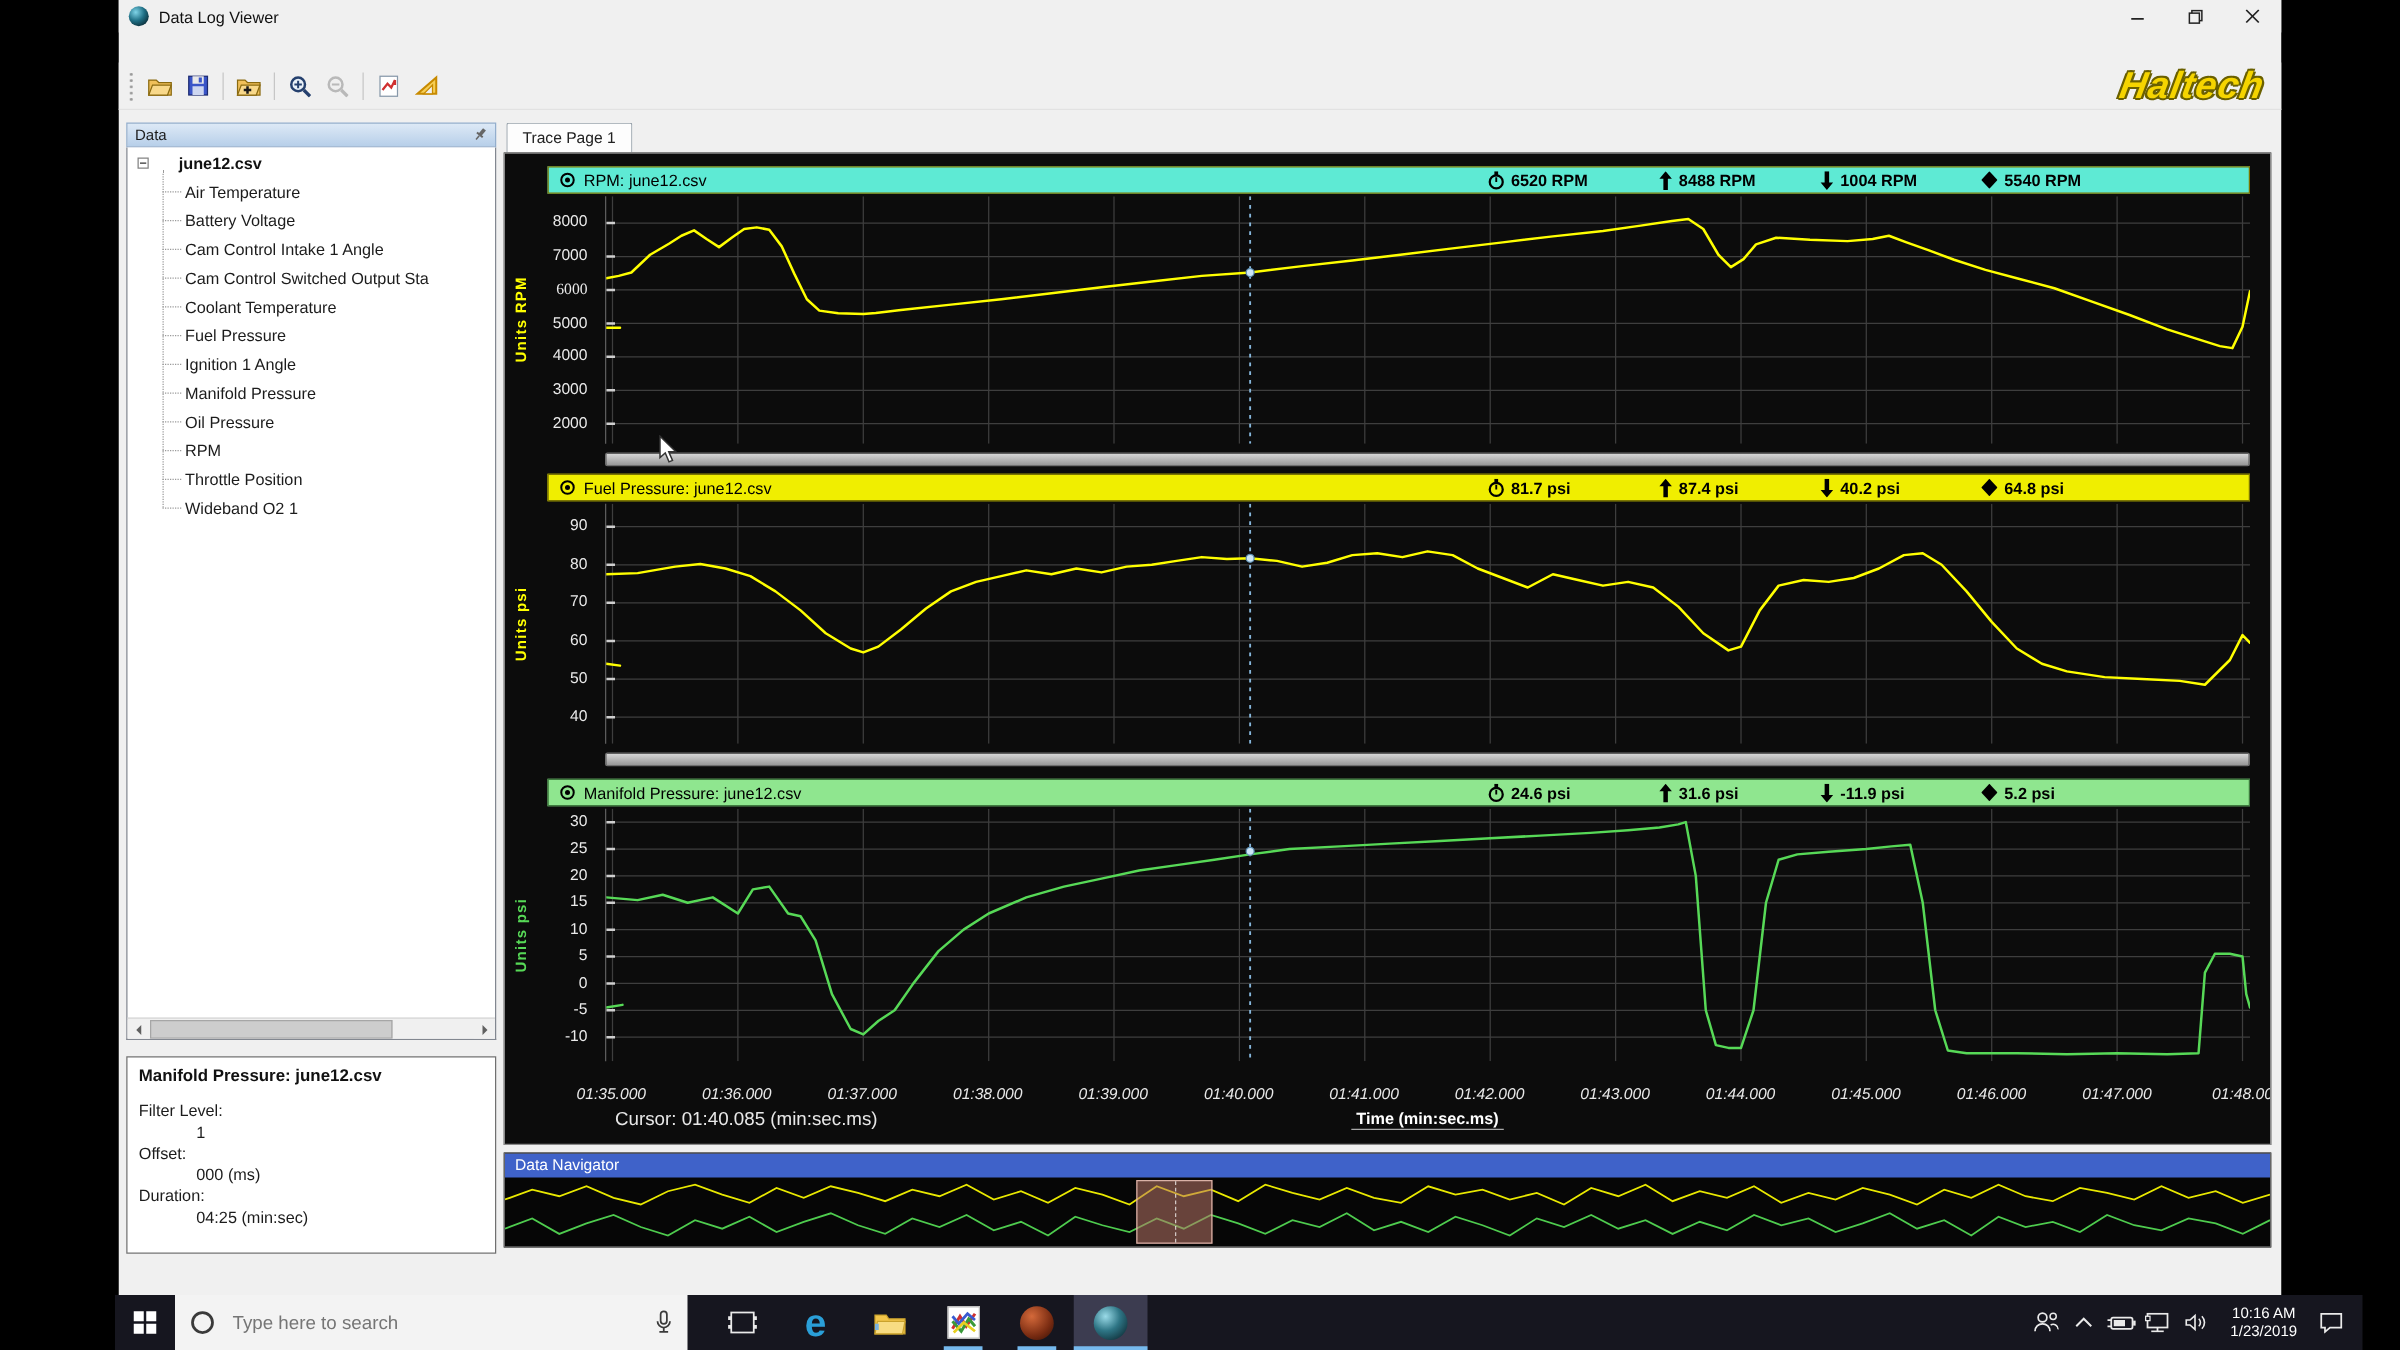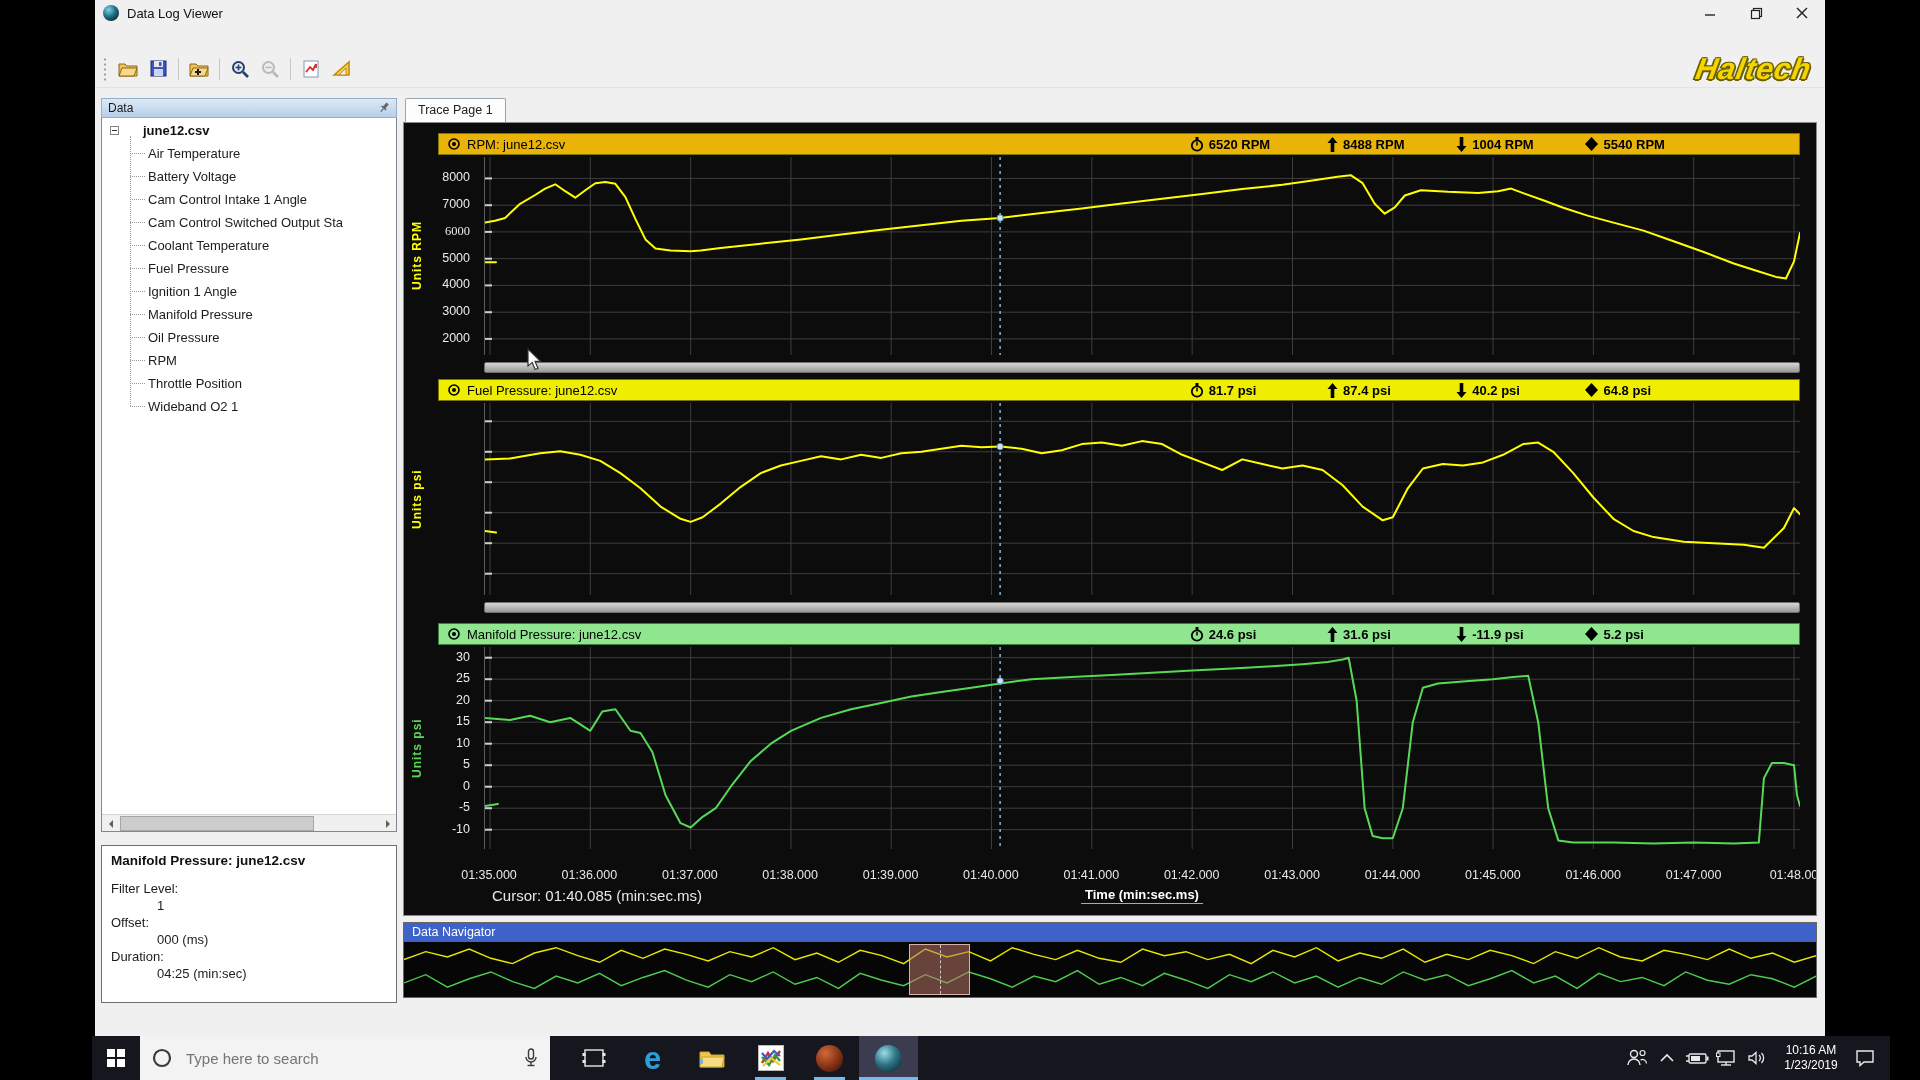--- a/index.html
+++ b/index.html
@@ -66,21 +66,21 @@
   .cursordot{fill:#cde6f7;stroke:#5a8cb0;stroke-width:1;}
   .ylabels{position:absolute;left:0;width:74px;}
   .yl0{top:34px;height:198px;} .yl1{top:280px;height:192px;} .yl2{top:524px;height:202px;}
   .ytick{position:absolute;right:8px;font-size:12.5px;color:#eaeaea;}
   .units{position:absolute;left:4px;width:18px;display:flex;align-items:center;justify-content:center;
     writing-mode:vertical-rl;transform:rotate(180deg);font-size:12px;font-weight:bold;letter-spacing:1px;}
   .u0{top:34px;height:198px;} .u1{top:280px;height:192px;} .u2{top:524px;height:202px;}
   .splitbar{position:absolute;left:80px;width:1316px;height:11px;background:linear-gradient(#d6d6d6,#989898);
     border:1px solid #6e6e6e;border-radius:2px;}
   .b0{top:239px;} .b1{top:479px;}
-  .xlabels{position:absolute;left:0;top:745px;right:0;height:16px;overflow:hidden;}
+  .xlabels{position:absolute;left:0;top:745px;right:0;height:16px;overflow:hidden;font-style:italic;}
   .xtick{position:absolute;transform:translateX(-50%);font-size:12.5px;color:#e8e8e8;white-space:nowrap;}
   .cursor-text{position:absolute;left:88px;top:764px;font-size:15px;color:#e8e8e8;}
   .time-title{position:absolute;left:738px;top:764px;transform:translateX(-50%);font-size:13px;font-weight:bold;color:#fff;border-bottom:1px solid #aaa;padding:0 4px 1px;}
   
   .data-navigator{position:absolute;left:308px;top:922px;width:1414px;height:76px;border:1px solid #666;background:#060606;}
   .nav-header{height:19px;background:#3f62c9;color:#fff;font-size:12.5px;padding:2px 8px;}
   .nav-body{position:relative;height:55px;}
   .navsvg{position:absolute;left:0;top:0;width:100%;height:100%;}
   .navtrace{fill:none;stroke-width:1.4;}
   #navsel{position:absolute;top:2px;bottom:2px;background:rgba(186,118,104,0.55);border:1px solid rgba(238,196,186,0.85);}
@@ -246,21 +246,21 @@
         <div class="info-value">000 (ms)</div>
         <div class="info-label">Duration:</div>
         <div class="info-value">04:25 (min:sec)</div>
       </div>
     </div>
 
     <div class="tab">Trace Page 1</div>
 
     <div class="trace-panel">
 
-      <div class="chart-header h0" id="hdr-0" style="background: #eab308;">
+      <div class="chart-header h0" id="hdr-0" style="background: #5eead4;">
         <svg width="14" height="14">
             <circle cx="7" cy="7" r="5" fill="none" stroke="#000" stroke-width="1.6"></circle>
             <circle cx="7" cy="7" r="2" fill="#000"></circle>
           </svg>
         <span class="ch-title">RPM: june12.csv</span>
         <span class="stat st0">
             <svg width="14" height="15">
               <rect x="5.5" y="0" width="3" height="3" fill="#000"></rect>
               <circle cx="7" cy="8.5" r="5.2" fill="none" stroke="#000" stroke-width="1.8"></circle>
               <line x1="7" y1="8.5" x2="7" y2="4.8" stroke="#000" stroke-width="1.5"></line>
@@ -357,20 +357,28 @@
       <div class="units u1" id="units-1" style="color: rgb(255, 255, 0);">Units psi</div>
       <div class="units u2" id="units-2" style="color: rgb(87, 217, 87);">Units psi</div>
       <div class="ylabels yl0" id="ylab-0">
           <div class="ytick" style="top: 13.4054px;">8000</div>
           <div class="ytick" style="top: 40.1622px;">7000</div>
           <div class="ytick" style="top: 66.9189px; font-family: Liberation Serif, serif;">6000</div>
           <div class="ytick" style="top: 93.6757px;">5000</div>
           <div class="ytick" style="top: 120.432px;">4000</div>
           <div class="ytick" style="top: 147.189px;">3000</div>
           <div class="ytick" style="top: 173.946px;">2000</div>
+        </div>
+      <div class="ylabels yl1" id="ylab-1">
+          <div class="ytick" style="top: 10.2857px;">90</div>
+          <div class="ytick" style="top: 40.7619px;">80</div>
+          <div class="ytick" style="top: 71.2381px;">70</div>
+          <div class="ytick" style="top: 101.714px;">60</div>
+          <div class="ytick" style="top: 132.19px;">50</div>
+          <div class="ytick" style="top: 162.667px;">40</div>
         </div>
       <div class="ylabels yl2" id="ylab-2">
           <div class="ytick" style="top: 2.74468px;">30</div>
           <div class="ytick" style="top: 24.234px;">25</div>
           <div class="ytick" style="top: 45.7234px;">20</div>
           <div class="ytick" style="top: 67.2128px;">15</div>
           <div class="ytick" style="top: 88.7021px;">10</div>
           <div class="ytick" style="top: 110.191px;">5</div>
           <div class="ytick" style="top: 131.681px;">0</div>
           <div class="ytick" style="top: 153.17px;">-5</div>

